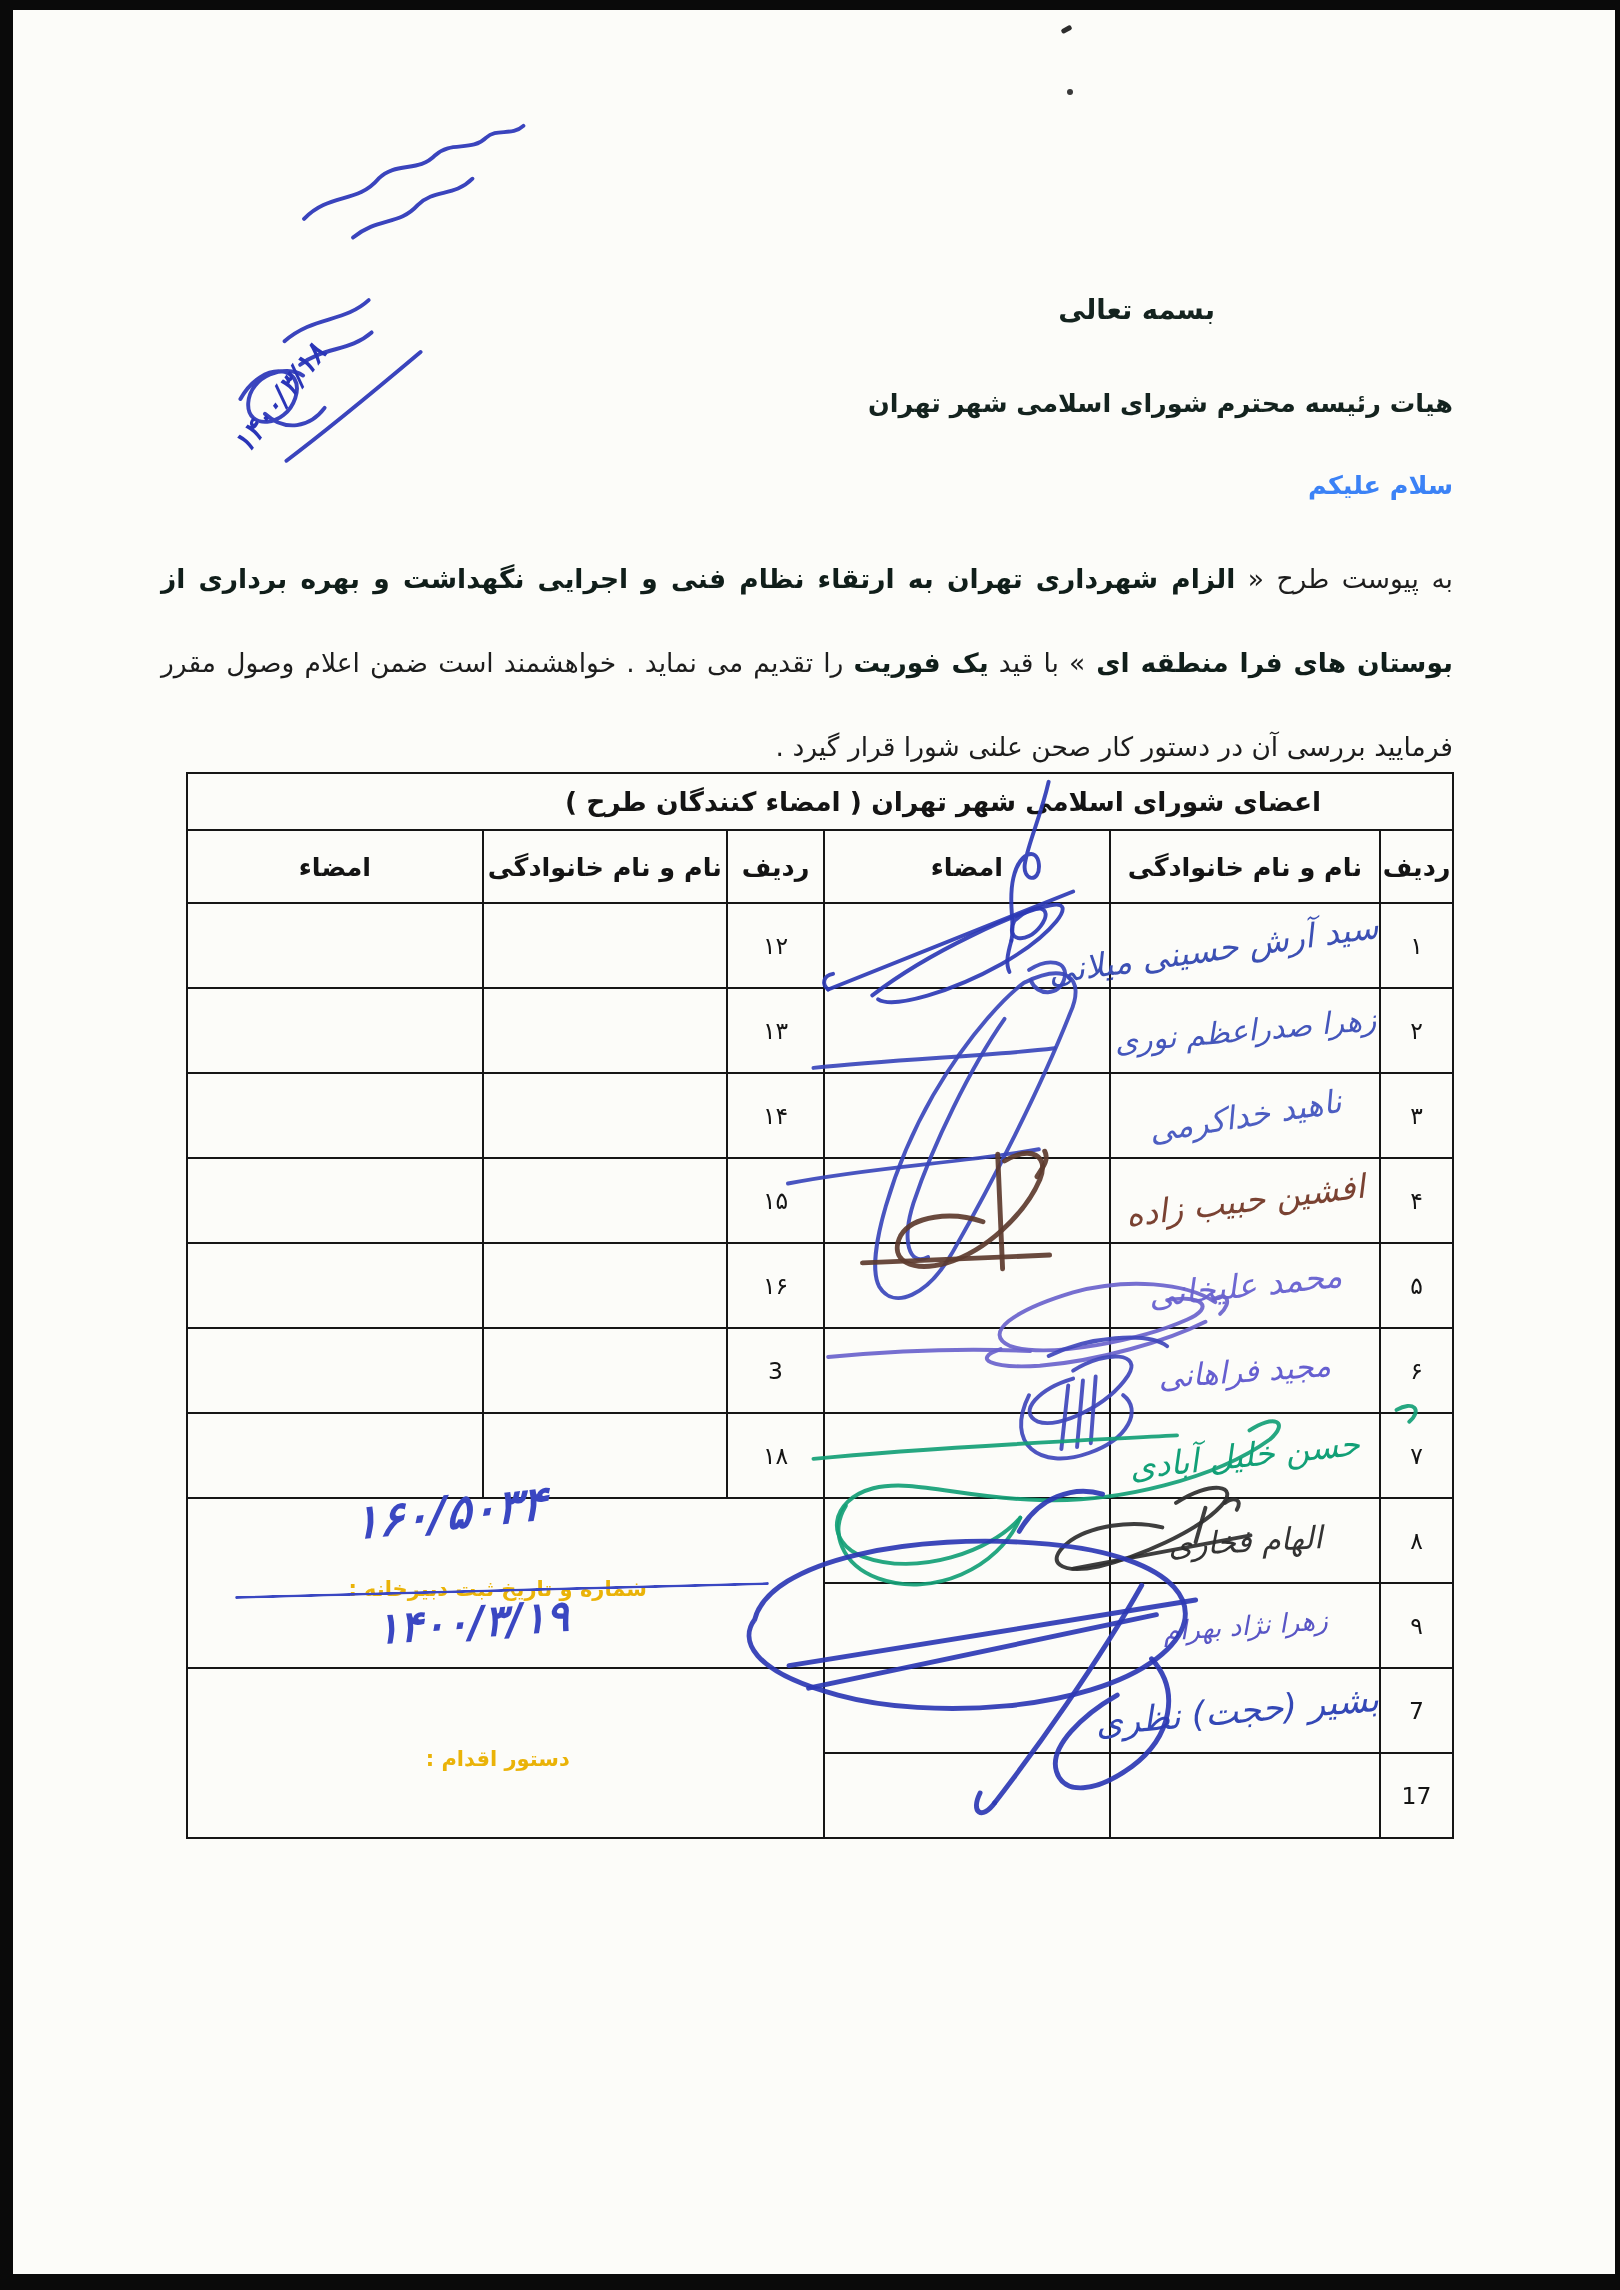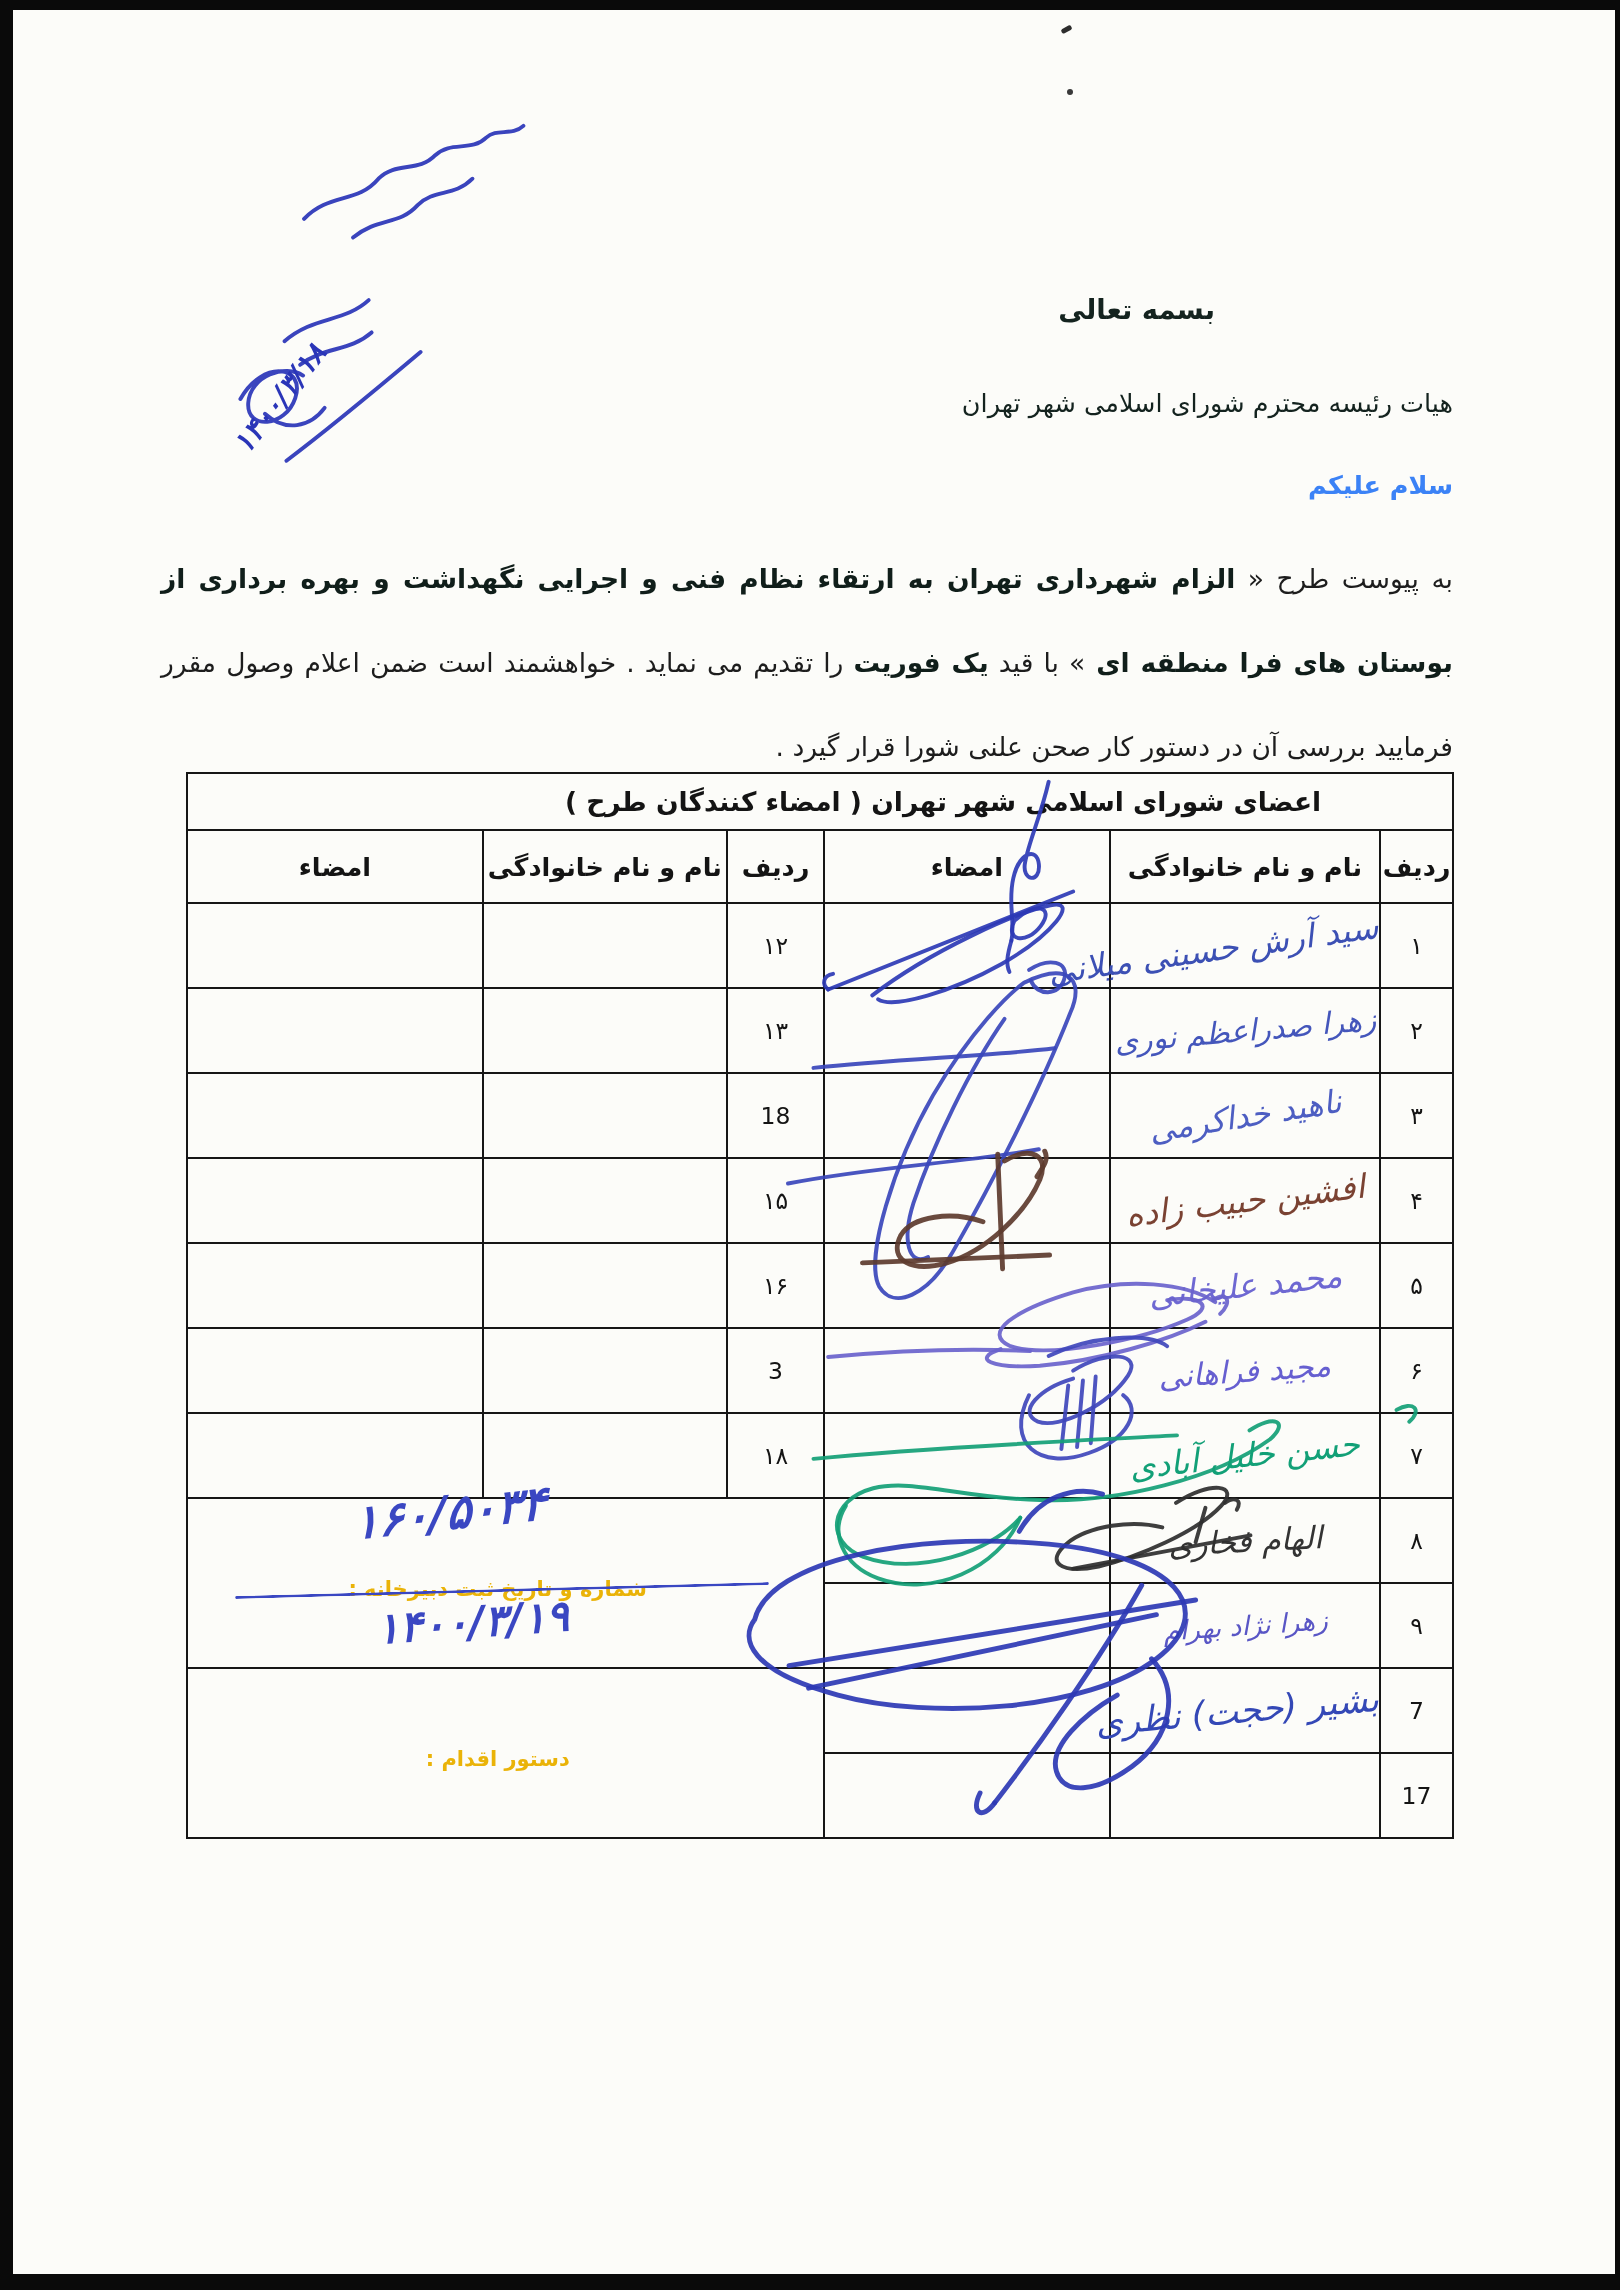--- a/index.html
+++ b/index.html
@@ -7,21 +7,21 @@
     width:1620px;height:2291px;position:relative;overflow:hidden;
     background:#0b0b0b;
     font-family:"DejaVu Sans", sans-serif;
   }
   .page{position:absolute;left:12.7px;top:9.8px;width:1603px;height:2265px;background:#fcfcf9;}
   .abs{position:absolute;}
   .rtl{direction:rtl;unicode-bidi:plaintext;}
 
   
   .bismillah{left:588px;top:294px;width:627px;text-align:right;font-size:27.4px;font-weight:bold;color:#14231f;}
-  .recipient{right:167px;top:388px;font-size:25.5px;font-weight:normal;color:#14231f;}
+  .recipient{right:167px;top:388px;font-size:25.5px;font-weight:bold;color:#14231f;}
   .salutation{right:167px;top:470px;font-size:25.5px;font-weight:bold;color:#3b82f6;}
   .bodytext{
     right:167px;top:537px;width:1292px;
     font-size:26.5px;line-height:84px;color:#1d1d1d;
     text-align:justify;
   }
   .bodytext b{font-weight:bold;color:#101e1a;}
 
   
   table.members{
@@ -157,21 +157,21 @@
     <td><span class="hw n2">زهرا صدراعظم نوری</span></td>
     <td></td>
     <td class="no-cell">۱۳</td>
     <td></td>
     <td></td>
   </tr>
   <tr class="data-row">
     <td class="no-cell">۳</td>
     <td><span class="hw n3">ناهید خداکرمی</span></td>
     <td></td>
-    <td class="no-cell">18</td>
+    <td class="no-cell">۱۴</td>
     <td></td>
     <td></td>
   </tr>
   <tr class="data-row">
     <td class="no-cell">۴</td>
     <td><span class="hw n4">افشین حبیب زاده</span></td>
     <td></td>
     <td class="no-cell">۱۵</td>
     <td></td>
     <td></td>

